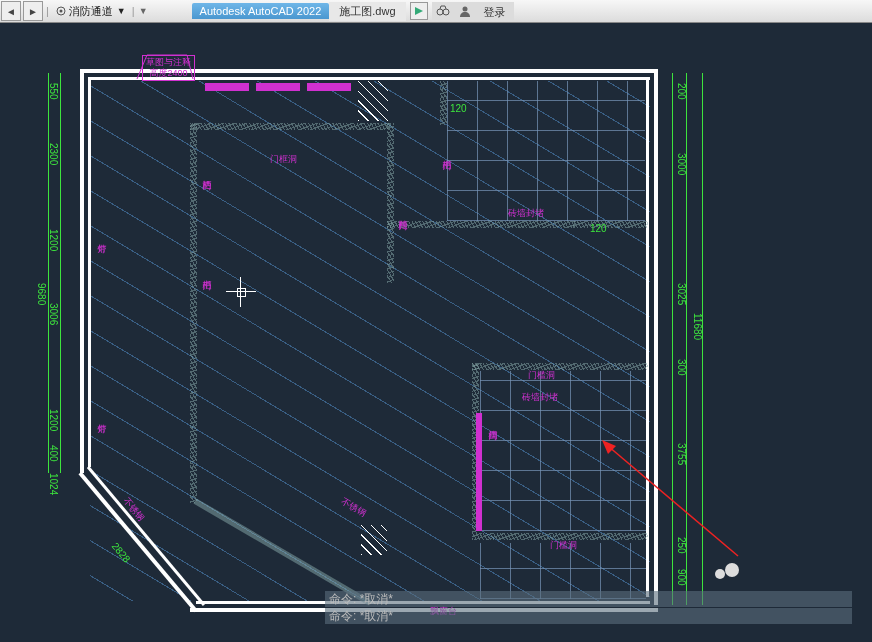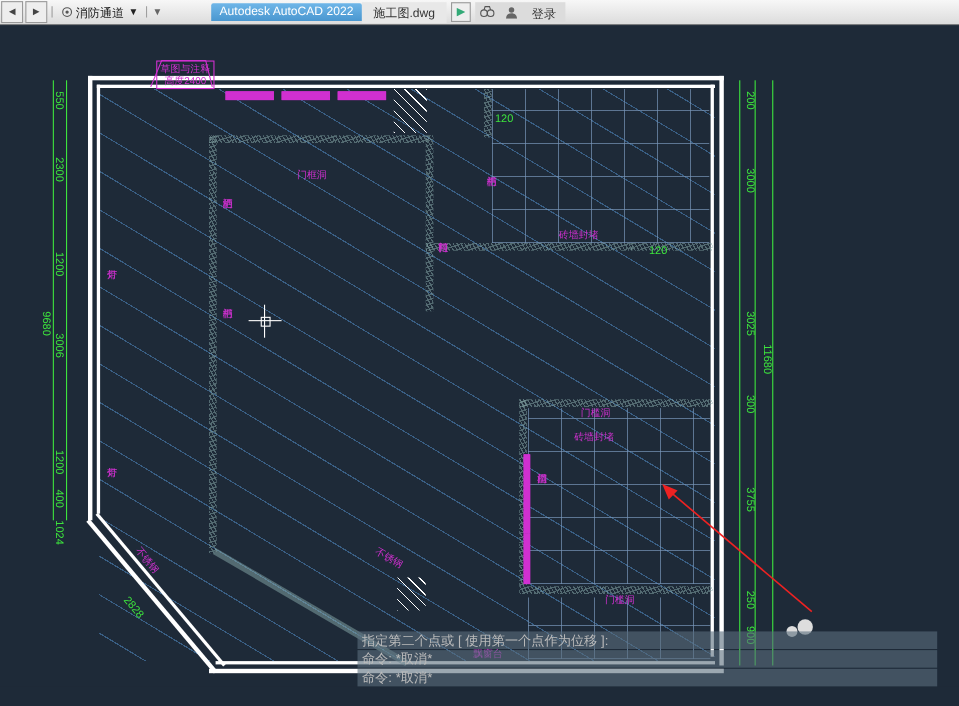--- a/index.html
+++ b/index.html
@@ -145,21 +145,21 @@
   <div class="small-label" style="left:200px;top:150px;writing-mode:vertical-rl">洒柜门</div>
   <div class="small-label" style="left:200px;top:250px;writing-mode:vertical-rl">书柜门</div>
   <div class="small-label" style="left:270px;top:130px">门框洞</div>
   <div class="small-label" style="left:440px;top:130px;writing-mode:vertical-rl">书柜门</div>
   <div class="small-label" style="left:396px;top:190px;writing-mode:vertical-rl">鞋柜门</div>
   <div class="small-label" style="left:486px;top:400px;writing-mode:vertical-rl">门槛洞</div>
   <div class="small-label" style="left:508px;top:184px">砖墙封堵</div>
   <div class="small-label" style="left:522px;top:368px">砖墙封堵</div>
   <div class="small-label" style="left:528px;top:346px">门槛洞</div>
   <div class="small-label" style="left:550px;top:516px">门槛洞</div>
-  <div class="small-label" style="left:430px;top:565px">飘窗台</div>
+  <div class="small-label" style="left:430px;top:582px">飘窗台</div>
   <div class="small-label" style="left:340px;top:478px;transform:rotate(30deg)">不锈钢</div>
   <div class="small-label" style="left:120px;top:480px;transform:rotate(50deg)">不锈钢</div>
 
   <div class="dim-line" style="left:60px;top:50px;width:1px;height:400px"></div>
   <div class="dim-line" style="left:48px;top:50px;width:1px;height:400px"></div>
   <div class="dim v" style="left:48px;top:60px">550</div>
   <div class="dim v" style="left:48px;top:120px">2300</div>
   <div class="dim v" style="left:48px;top:206px">1200</div>
   <div class="dim v" style="left:48px;top:280px">3006</div>
   <div class="dim v" style="left:48px;top:386px">1200</div>
@@ -192,18 +192,17 @@
   <div class="cursor" style="left:226px;top:254px">
       <div class="pickbox"></div>
     </div>
 
   <svg style="position:absolute;right:130px;bottom:42px;width:30px;height:30px">
     <circle cx="8" cy="22" r="5" fill="#ddd"></circle>
       <circle cx="20" cy="18" r="7" fill="#ddd"></circle>
   </svg>
 
   <div class="cmd-area">
-    <div class="cmd-line">指定第二个点或 [   使用第一个点作为位移   ]:</div>
     <div class="cmd-line">命令:  *取消*</div>
     <div class="cmd-line">命令:  *取消*</div>
   </div>
 
 </div>
 
 </body></html>

